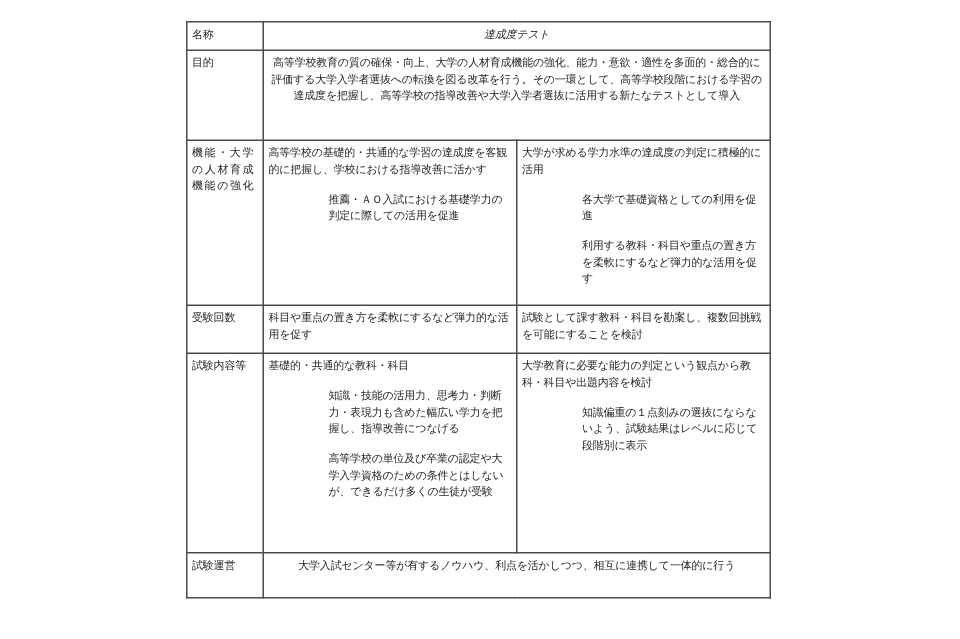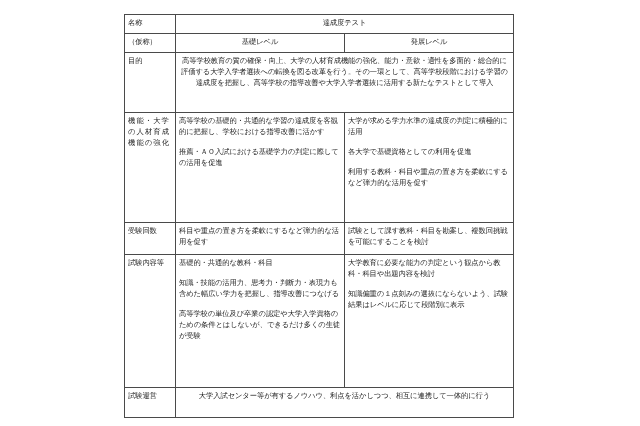--- a/index.html
+++ b/index.html
@@ -57,36 +57,38 @@
 
   td.label-cell.spaced {
     letter-spacing: 1.1px;
   }
 
   td.center-cell {
     text-align: center;
     vertical-align: middle;
     padding-top: 3px;
     padding-bottom: 3px;
+    font-style: italic;
   }
 
   td.body-cell {
     width: 179px;
   }
 
   td.wide-cell {
     text-align: center;
   }
 
   .para {
     margin: 0;
   }
 
   .para + .para {
     margin-top: 9px;
+    margin-left: 40px;
   }
 
   .row-name td,
   .row-kasho td {
     height: 13px;
   }
 
   .row-purpose td {
     height: 54px;
   }
@@ -111,25 +113,20 @@
 </head>
 <body>
 
 <div class="page">
   <div class="table-wrap">
     <table class="spec-table">
       <tbody>
         <tr class="row-name">
           <td class="label-cell">名称</td>
           <td class="center-cell" colspan="2">達成度テスト</td>
-        </tr>
-        <tr class="row-kasho">
-          <td class="label-cell">（仮称）</td>
-          <td class="center-cell body-cell">基礎レベル</td>
-          <td class="center-cell body-cell">発展レベル</td>
         </tr>
 
         <tr class="row-purpose">
           <td class="label-cell">目的</td>
           <td class="wide-cell" colspan="2">
             <p class="para">高等学校教育の質の確保・向上、大学の人材育成機能の強化、能力・意欲・適性を多面的・総合的に評価する大学入学者選抜への転換を図る改革を行う。その一環として、高等学校段階における学習の達成度を把握し、高等学校の指導改善や大学入学者選抜に活用する新たなテストとして導入</p>
           </td>
         </tr>
 
         <tr class="row-function">

